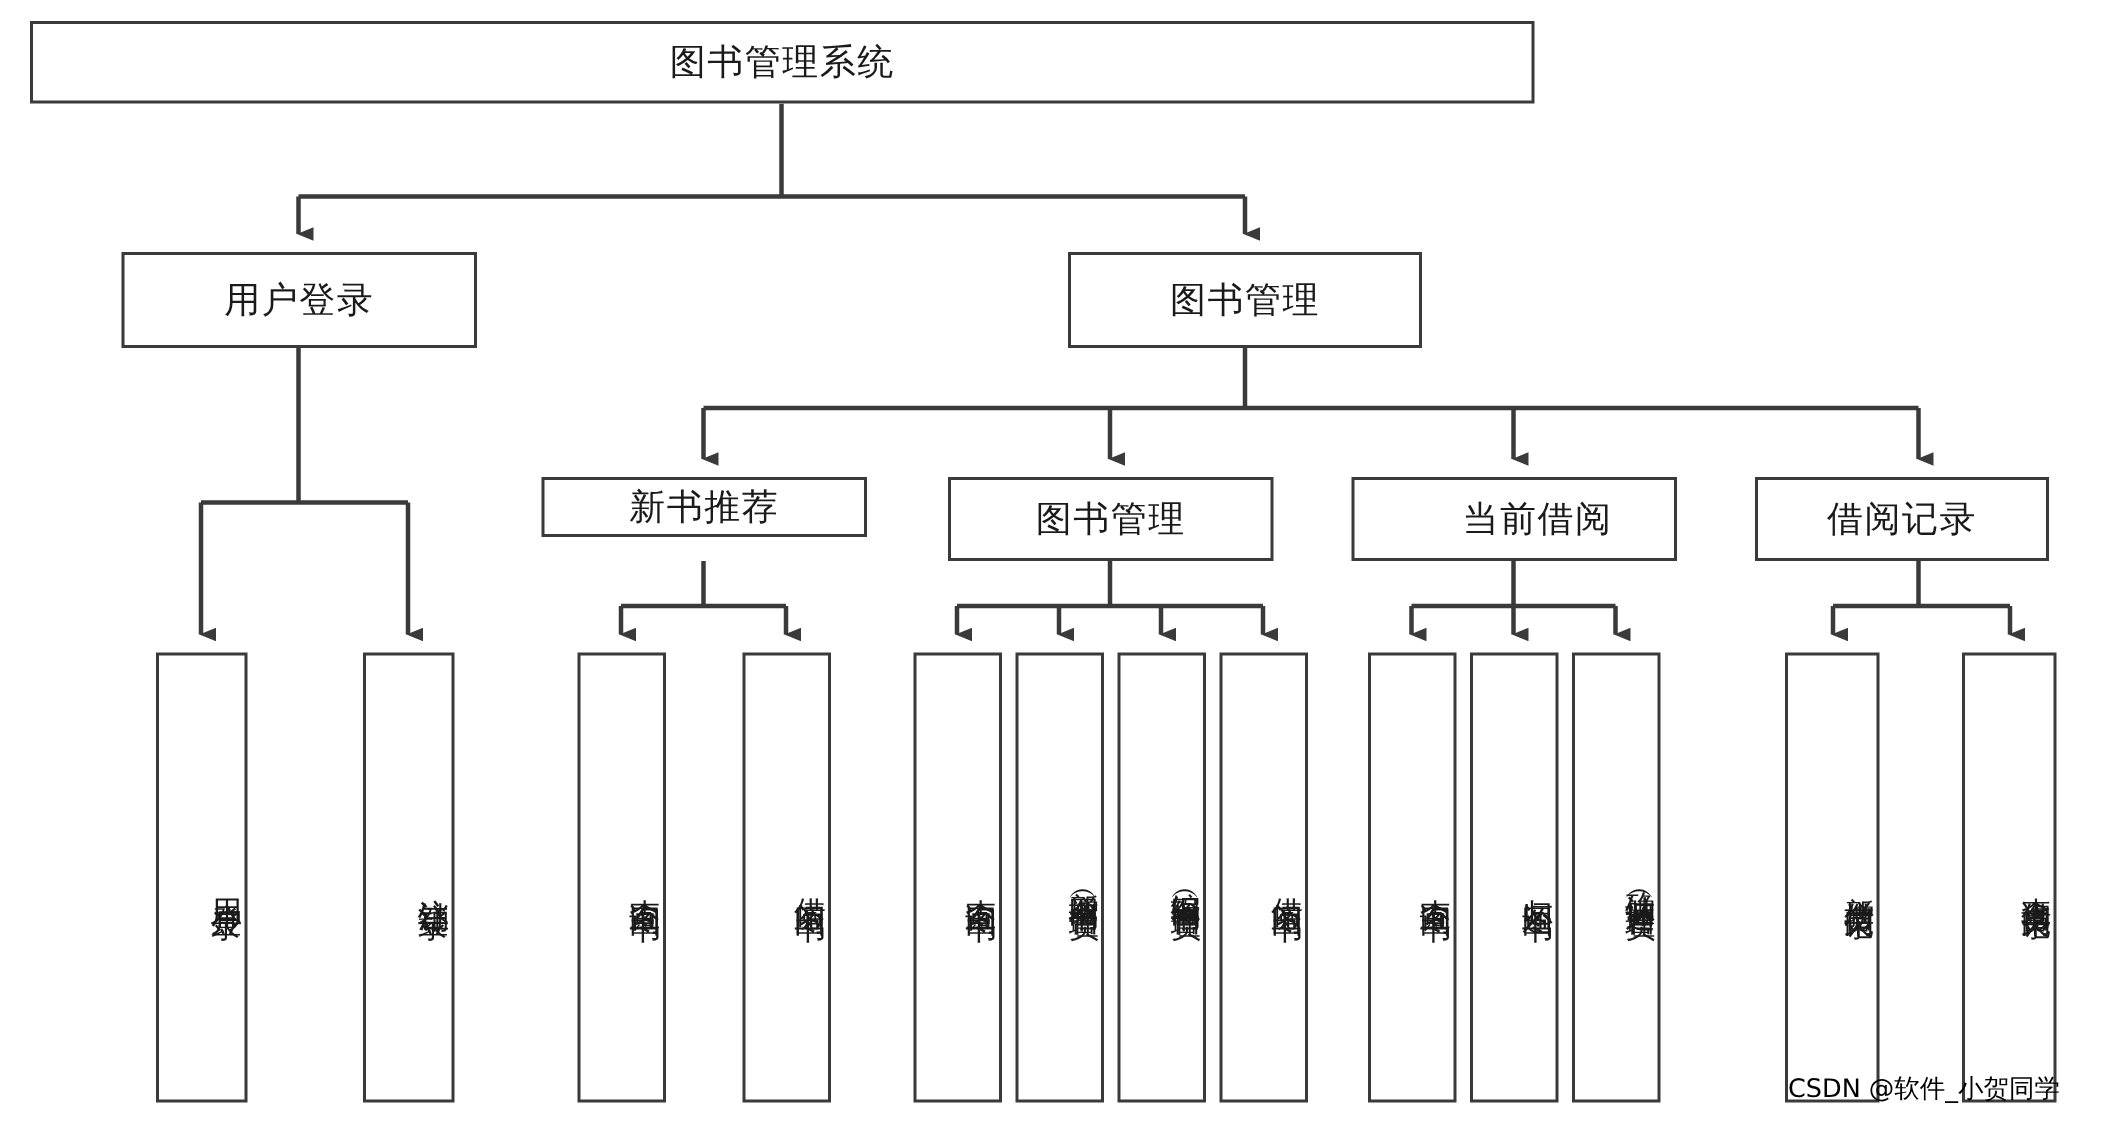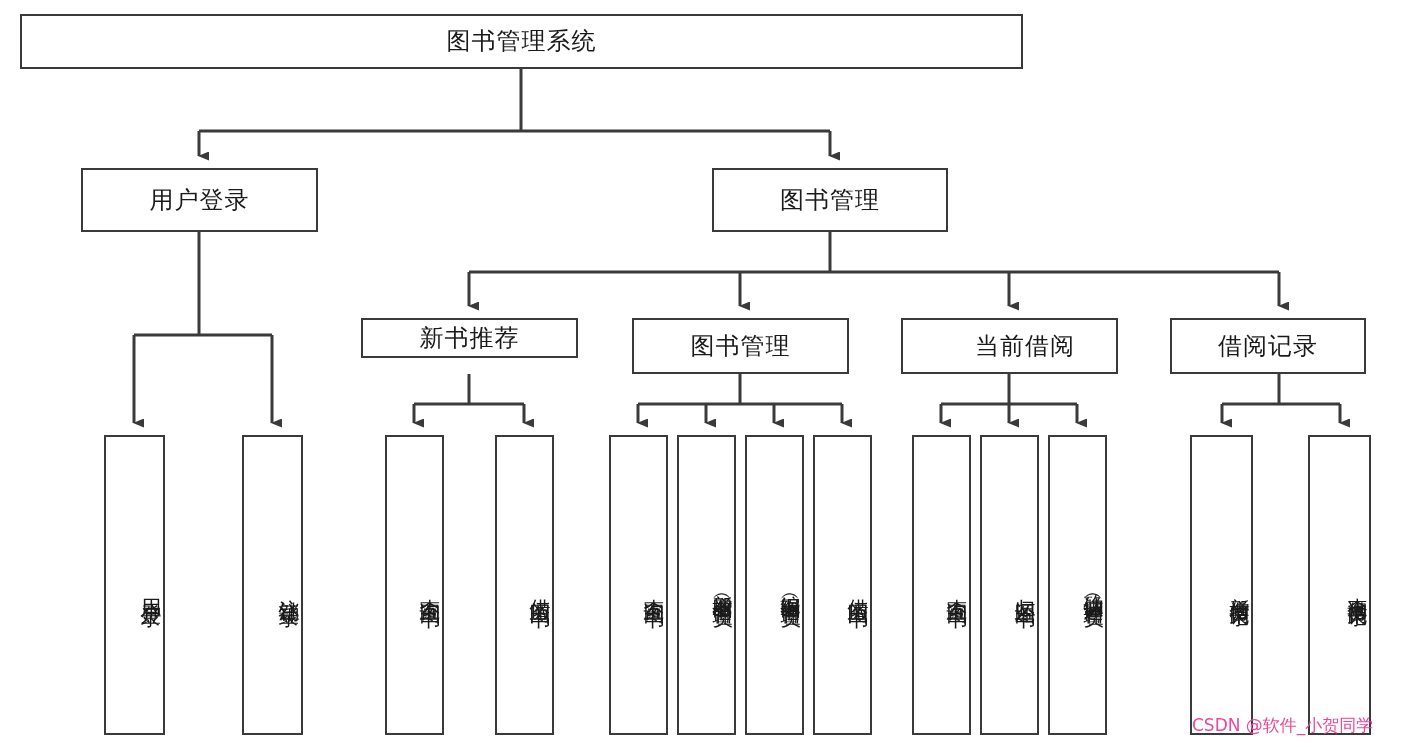--- a/index.html
+++ b/index.html
@@ -60,21 +60,21 @@
     top: 0;
     width: 1405px;
     height: 747px;
     pointer-events: none;
   }
   #watermark {
     position: absolute;
     left: 1192px;
     top: 714px;
     font-size: 17px;
-    color: #ec4899;
+    color: #000000;
     white-space: nowrap;
     letter-spacing: 0px;
   }
 </style>
 </head>
 <body>
 
 <div id="diagram-root">
 
   <svg id="connectors" viewBox="0 0 1405 747" xmlns="http://www.w3.org/2000/svg">

